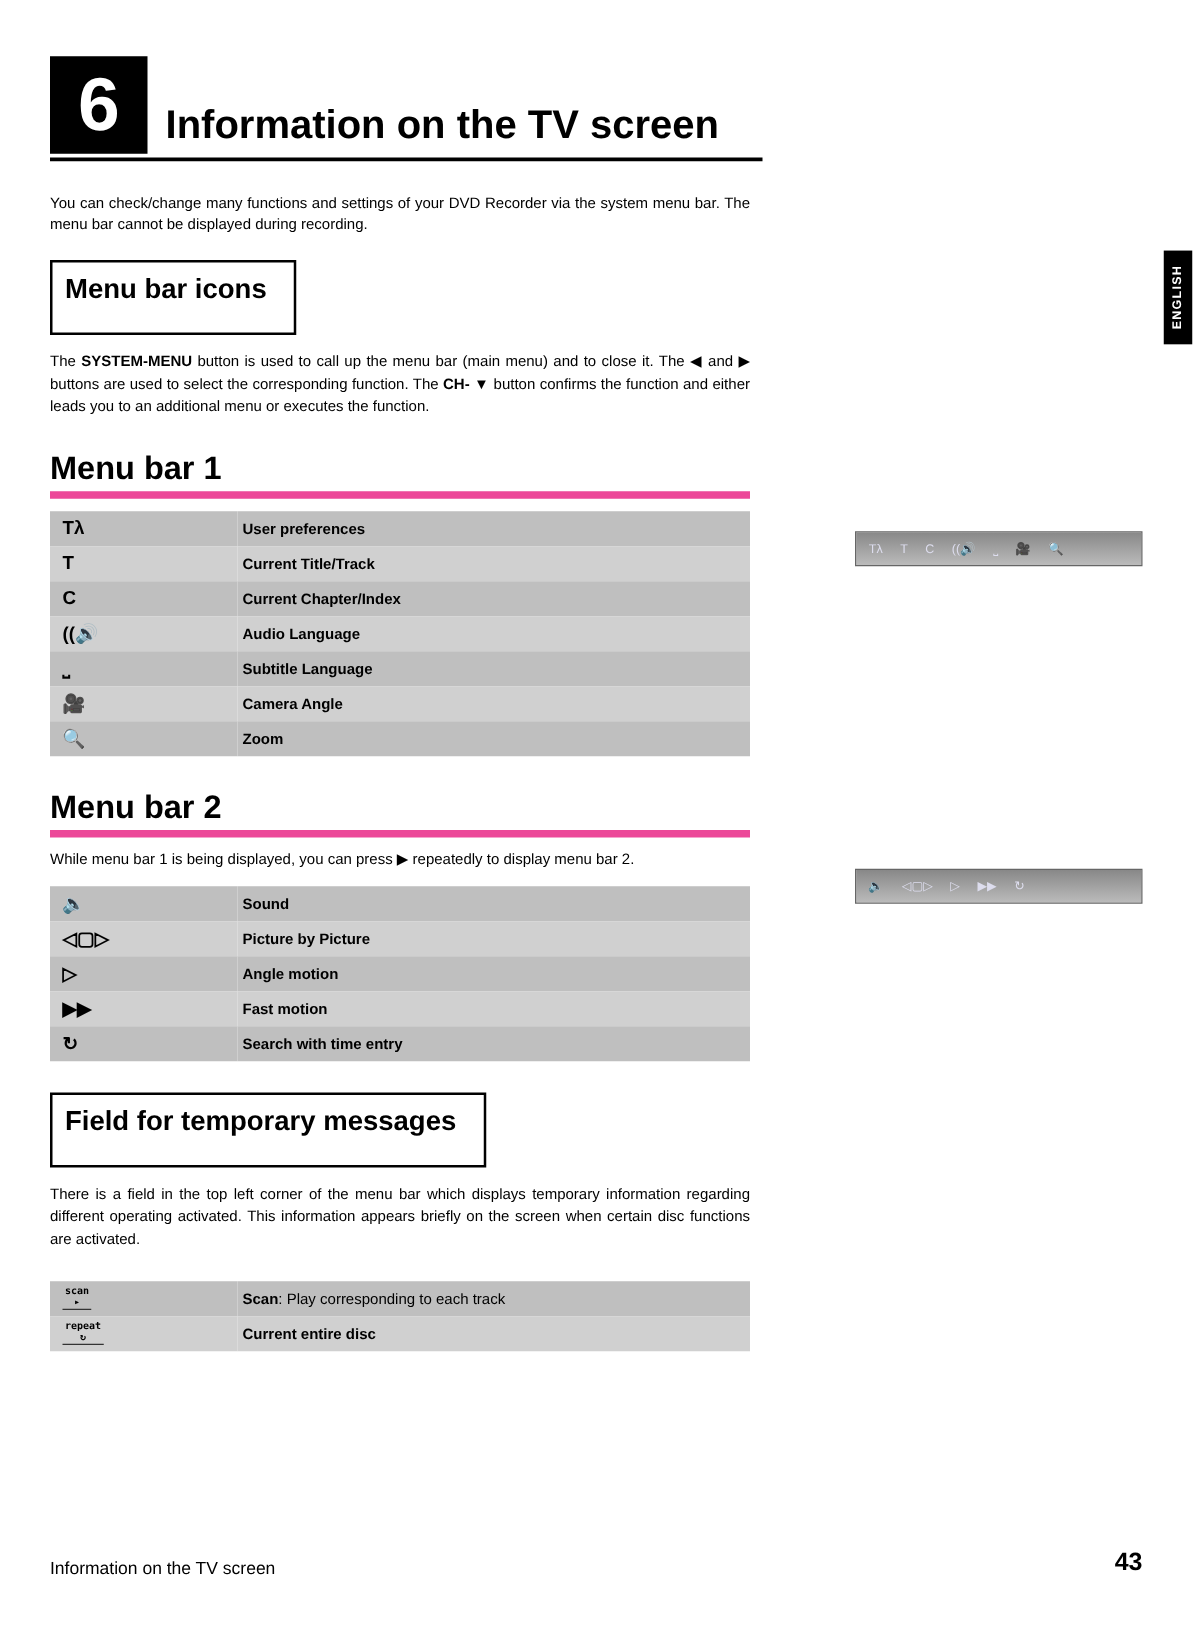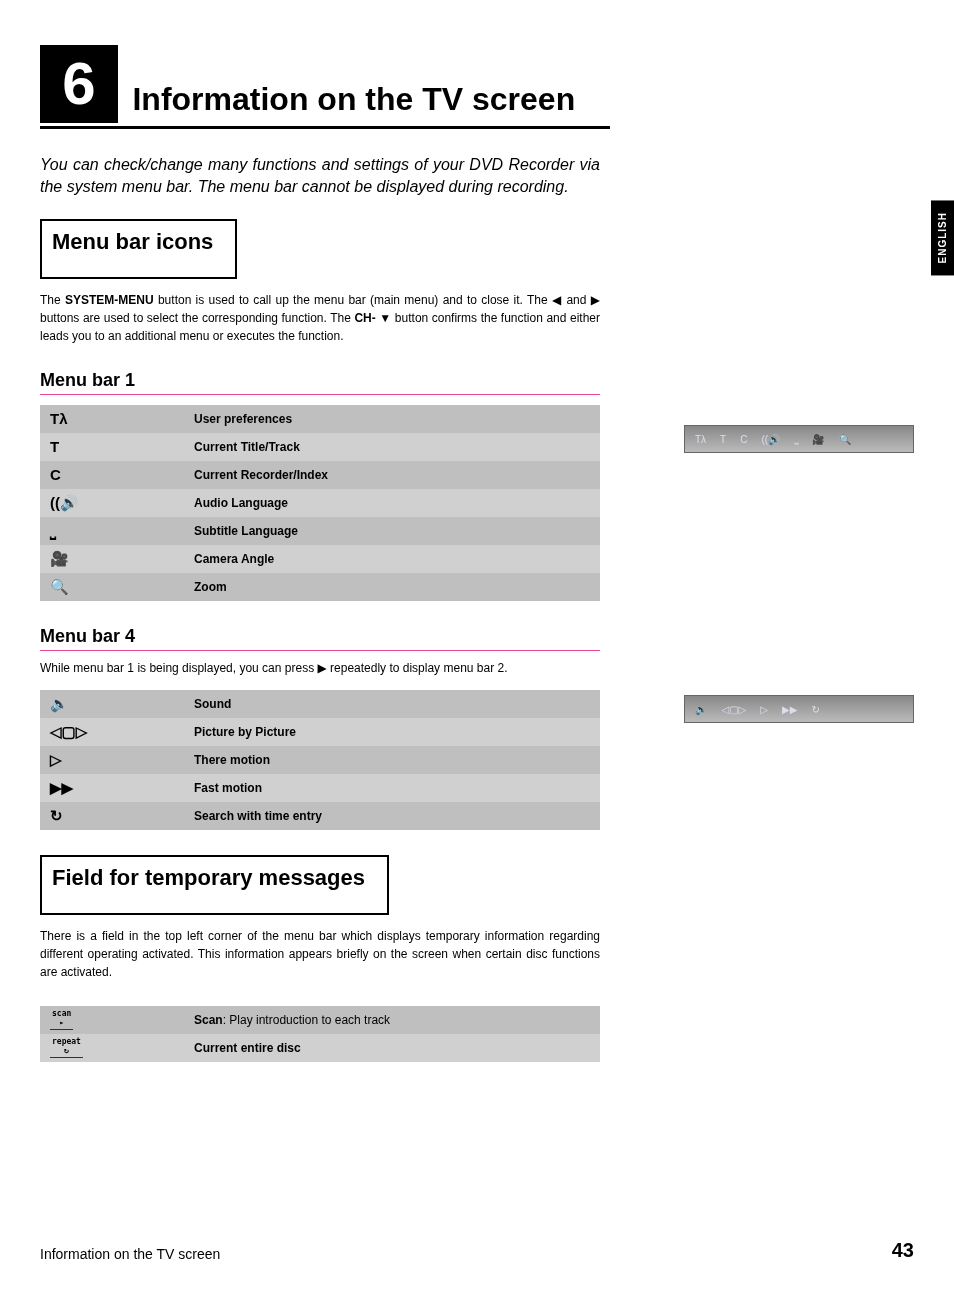--- a/index.html
+++ b/index.html
@@ -46,46 +46,45 @@
     display: inline-block;
     vertical-align: bottom;
   }
   .title-rule {
     border: none;
     border-top: 3px solid #000;
     margin: 8px 0 25px 0;
     width: 570px;
   }
   .intro {
-    font-size: 16px;
+    font-size: 12px;
     width: 560px;
     text-align: justify;
     line-height: 1.4;
     margin-bottom: 20px;
-    font-style: italic;
   }
   .section-box {
     border: 2px solid #000;
     display: inline-block;
     padding: 8px 22px 22px 10px;
     font-size: 22px;
     font-weight: bold;
     margin-bottom: 12px;
   }
   .section-text {
     font-size: 12px;
     width: 560px;
     text-align: justify;
     line-height: 1.5;
     margin-bottom: 25px;
   }
   h2.subheading {
-    font-size: 18px;
-    font-weight: bold;
-    border-bottom: 1px solid #ec4899;
+    font-size: 26px;
+    font-weight: bold;
+    border-bottom: 6px solid #ec4899;
     width: 560px;
     padding-bottom: 3px;
     margin-bottom: 10px;
   }
   .iconbar {
     position: absolute;
     right: 40px;
     width: 230px;
     height: 28px;
     background: linear-gradient(to bottom, #888, #bbb);
@@ -196,21 +195,21 @@
       <tr>
         <td class="icon-cell"><span>Tλ</span></td>
         <td class="label-cell">User preferences</td>
       </tr>
   <tr>
         <td class="icon-cell"><span>T</span></td>
         <td class="label-cell">Current Title/Track</td>
       </tr>
   <tr>
         <td class="icon-cell"><span>C</span></td>
-        <td class="label-cell">Current Recorder/Index</td>
+        <td class="label-cell">Current Chapter/Index</td>
       </tr>
   <tr>
         <td class="icon-cell"><span>((🔊</span></td>
         <td class="label-cell">Audio Language</td>
       </tr>
   <tr>
         <td class="icon-cell"><span>⎵</span></td>
         <td class="label-cell">Subtitle Language</td>
       </tr>
   <tr>
@@ -218,21 +217,21 @@
         <td class="label-cell">Camera Angle</td>
       </tr>
   <tr>
         <td class="icon-cell"><span>🔍</span></td>
         <td class="label-cell">Zoom</td>
       </tr>
 </tbody>
   </table>
 
 
-<h2 class="subheading">Menu bar 4</h2>
+<h2 class="subheading">Menu bar 2</h2>
 
 <div class="iconbar iconbar2">
   <span class="ico">🔈</span>
   <span class="ico">◁▢▷</span>
   <span class="ico">▷</span>
   <span class="ico">▶▶</span>
   <span class="ico">↻</span>
 </div>
 
 <p class="midtext">
@@ -244,21 +243,21 @@
       <tr>
         <td class="icon-cell"><span>🔈</span></td>
         <td class="label-cell">Sound</td>
       </tr>
   <tr>
         <td class="icon-cell"><span>◁▢▷</span></td>
         <td class="label-cell">Picture by Picture</td>
       </tr>
   <tr>
         <td class="icon-cell"><span>▷</span></td>
-        <td class="label-cell">There motion</td>
+        <td class="label-cell">Angle motion</td>
       </tr>
   <tr>
         <td class="icon-cell"><span>▶▶</span></td>
         <td class="label-cell">Fast motion</td>
       </tr>
   <tr>
         <td class="icon-cell"><span>↻</span></td>
         <td class="label-cell">Search with time entry</td>
       </tr>
 </tbody>
@@ -266,21 +265,21 @@
 
 
 <div class="section-box">Field for temporary messages</div>
 
 <p class="section-text">There is a field in the top left corner of the menu bar which displays temporary information regarding different operating activated. This information appears briefly on the screen when certain disc functions are activated.</p>
 
 <table class="icon-table">
   <tbody>
   <tr>
     <td class="icon-cell"><span class="msg-icon"><span>scan</span><span class="msg-sub">▸</span></span></td>
-    <td class="label-cell"><span>Scan</span><span class="label-desc">: Play introduction to each track</span></td>
+    <td class="label-cell"><span>Scan</span><span class="label-desc">: Play corresponding to each track</span></td>
   </tr>
   <tr>
     <td class="icon-cell"><span class="msg-icon"><span>repeat</span><span class="msg-sub">↻</span></span></td>
     <td class="label-cell"><span>Current entire disc</span><span class="label-desc"></span></td>
   </tr>
 </tbody>
   </table>
 
 <div class="footer">
   <span>Information on the TV screen</span>

